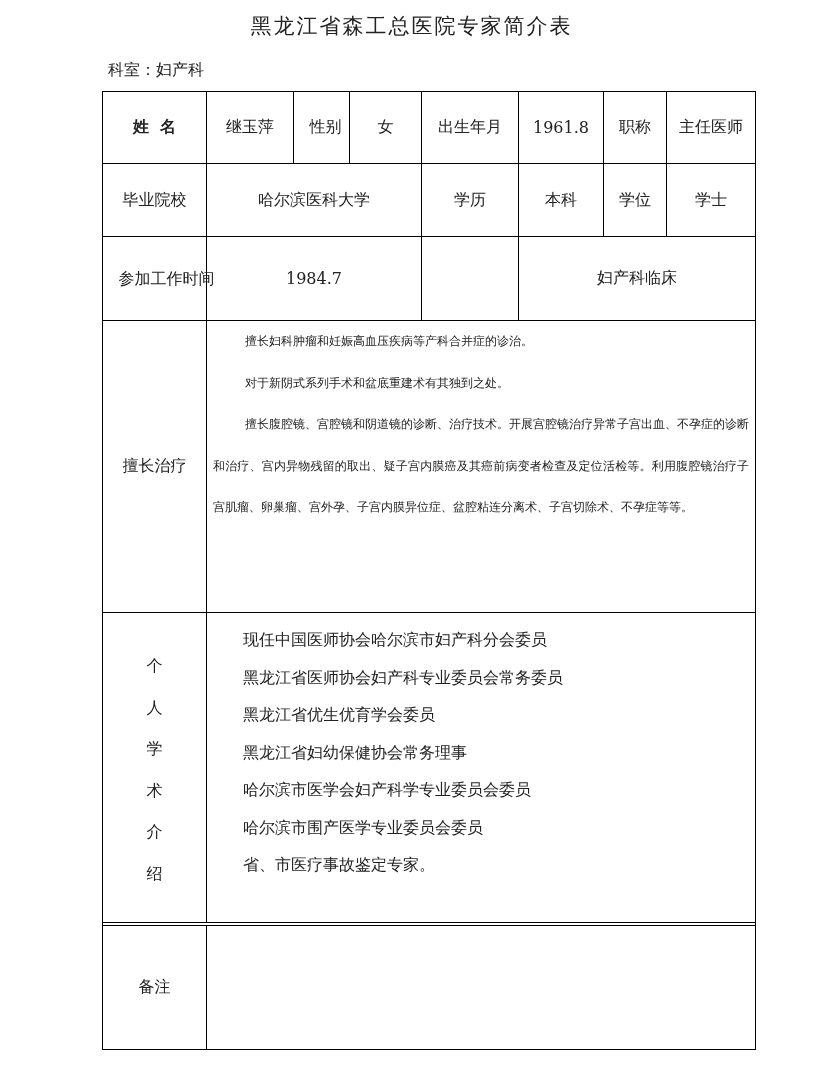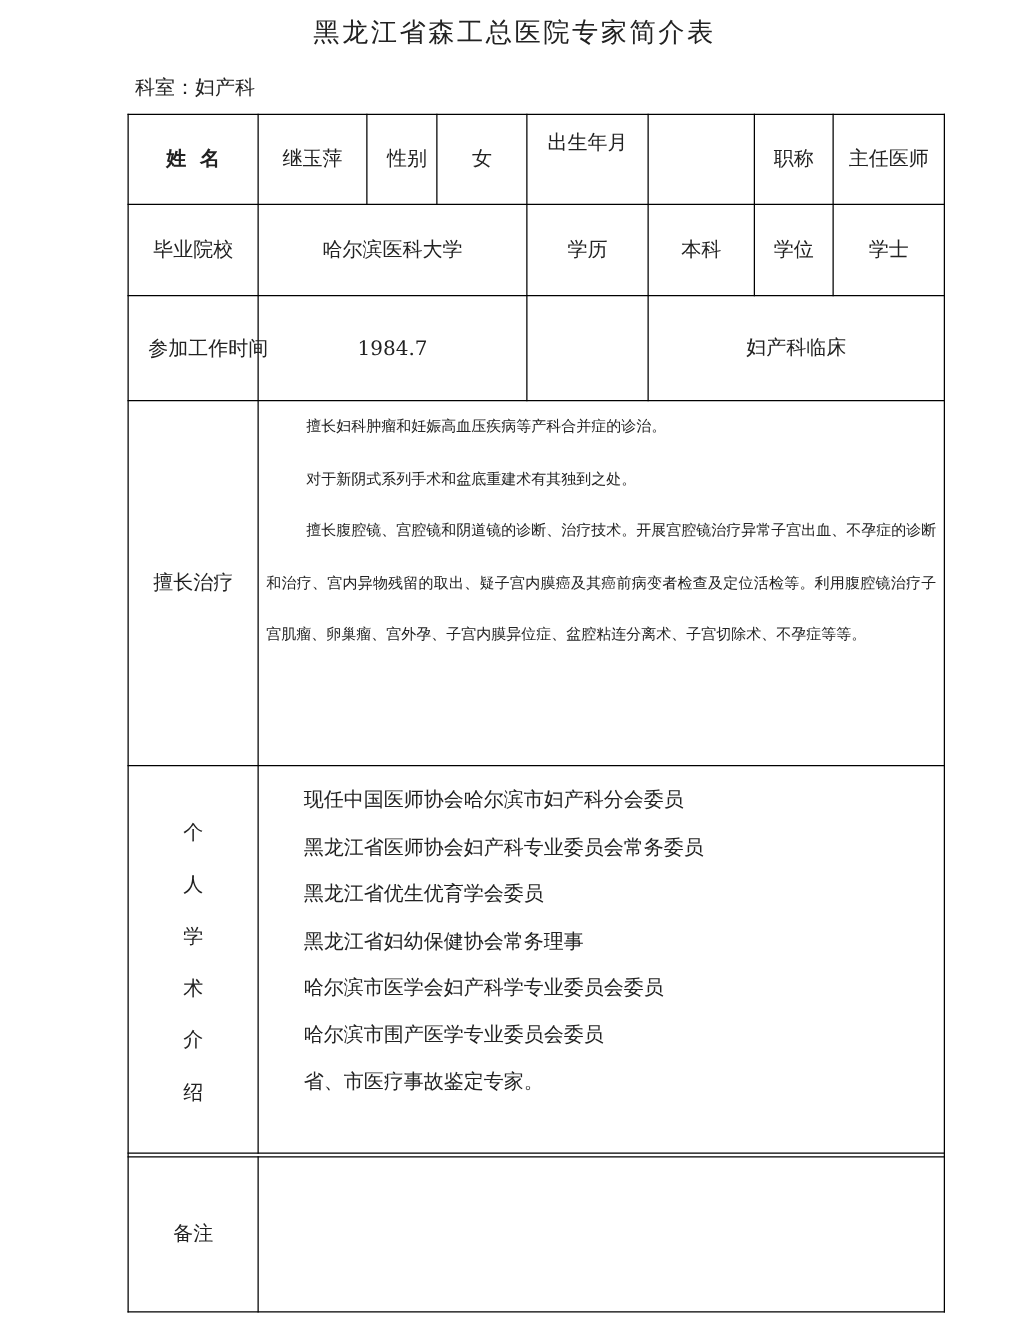--- a/index.html
+++ b/index.html
@@ -64,21 +64,22 @@
 
   <div class="vline" style="left:518px;top:91px;height:230px;"></div>
 
   <div class="vline" style="left:603px;top:91px;height:146px;"></div>
   <div class="vline" style="left:666px;top:91px;height:146px;"></div>
 
   <div class="cell" style="left:103px;top:92px;width:103px;height:71px;white-space:pre;font-weight:bold;">姓  名</div>
   <div class="cell" style="left:207px;top:92px;width:86px;height:71px;text-align:center;">继玉萍</div>
   <div class="cell" style="left:298px;top:92px;width:55px;height:71px;">性别</div>
   <div class="cell" style="left:350px;top:92px;width:71px;height:71px;">女</div>
-  <div class="cell" style="left:422px;top:79px;width:96px;height:71px;">出生年月</div>
+  <div class="cell" style="left:422px;top:92px;width:96px;height:71px;">出生年月</div>
+  <div class="cell" style="left:519px;top:92px;width:84px;height:71px;">1961.8</div>
   <div class="cell" style="left:604px;top:92px;width:62px;height:71px;">职称</div>
   <div class="cell" style="left:667px;top:92px;width:88px;height:71px;">主任医师</div>
 
   <div class="cell" style="left:103px;top:164px;width:103px;height:72px;">毕业院校</div>
   <div class="cell" style="left:207px;top:164px;width:214px;height:72px;">哈尔滨医科大学</div>
   <div class="cell" style="left:422px;top:164px;width:96px;height:72px;">学历</div>
   <div class="cell" style="left:519px;top:164px;width:84px;height:72px;">本科</div>
   <div class="cell" style="left:604px;top:164px;width:62px;height:72px;">学位</div>
   <div class="cell" style="left:667px;top:164px;width:88px;height:72px;">学士</div>
 

